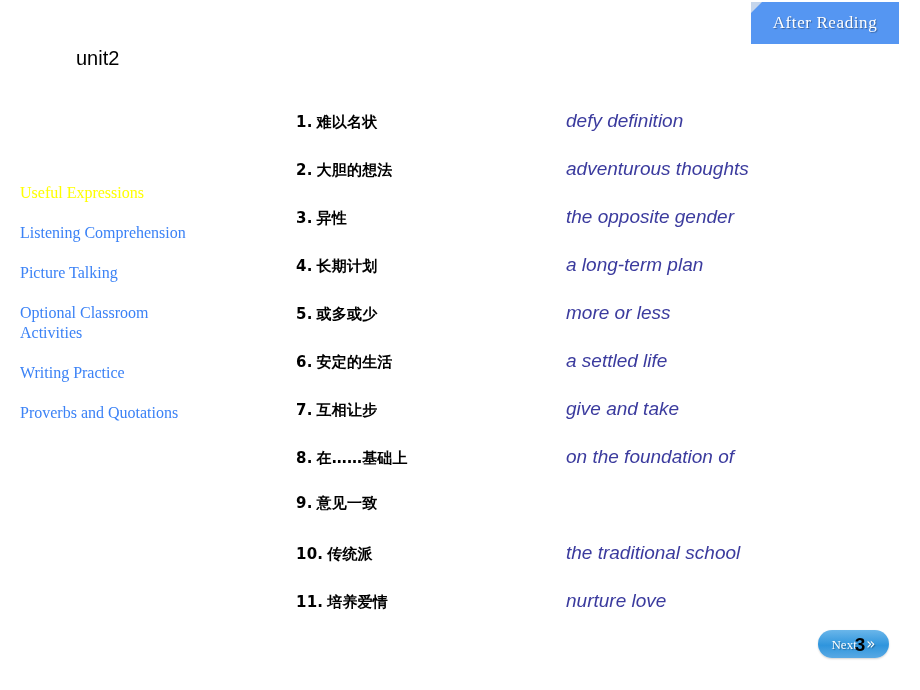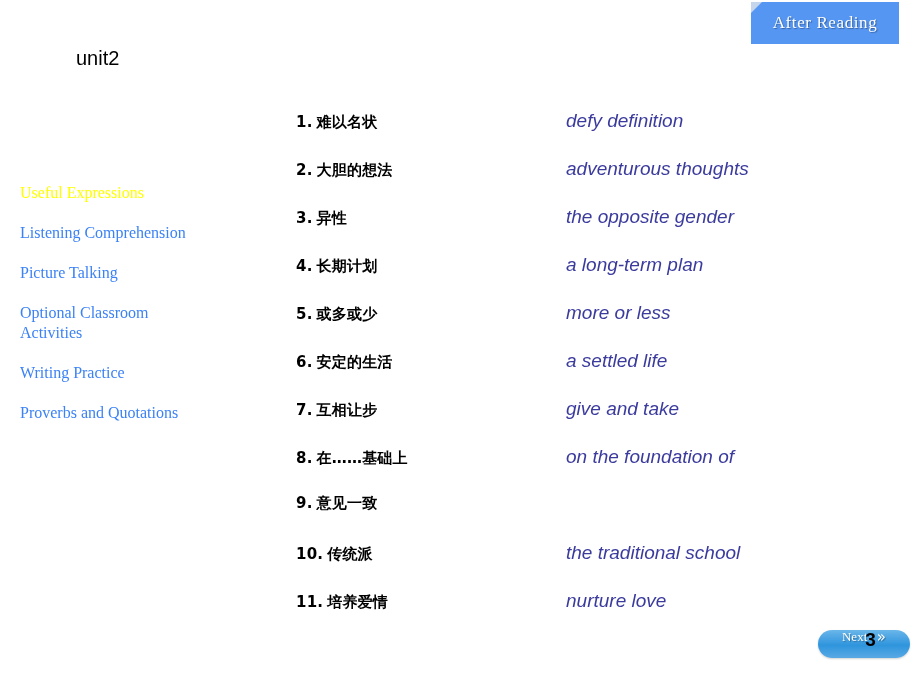--- a/index.html
+++ b/index.html
@@ -113,26 +113,26 @@
     color: #3b3b9e;
     white-space: nowrap;
     font-style: italic;
   }
 
   
   #next-button {
     position: absolute;
     left: 818px;
     top: 630px;
-    width: 92px;
+    width: 71px;
     height: 28px;
     border-radius: 14px;
     background: linear-gradient(180deg, #6ab6ea 0%, #2f95dd 55%, #59a9e4 100%);
     display: flex;
-    align-items: flex-start;
+    align-items: center;
     justify-content: center;
     cursor: pointer;
     box-shadow: 0 1px 2px rgba(0,0,0,0.18);
   }
   #next-label {
     font-family: "Liberation Serif", "DejaVu Serif", serif;
     font-size: 13px;
     color: #ffffff;
     text-shadow: 1px 1px 1px rgba(0,0,0,0.3);
     line-height: 1;

